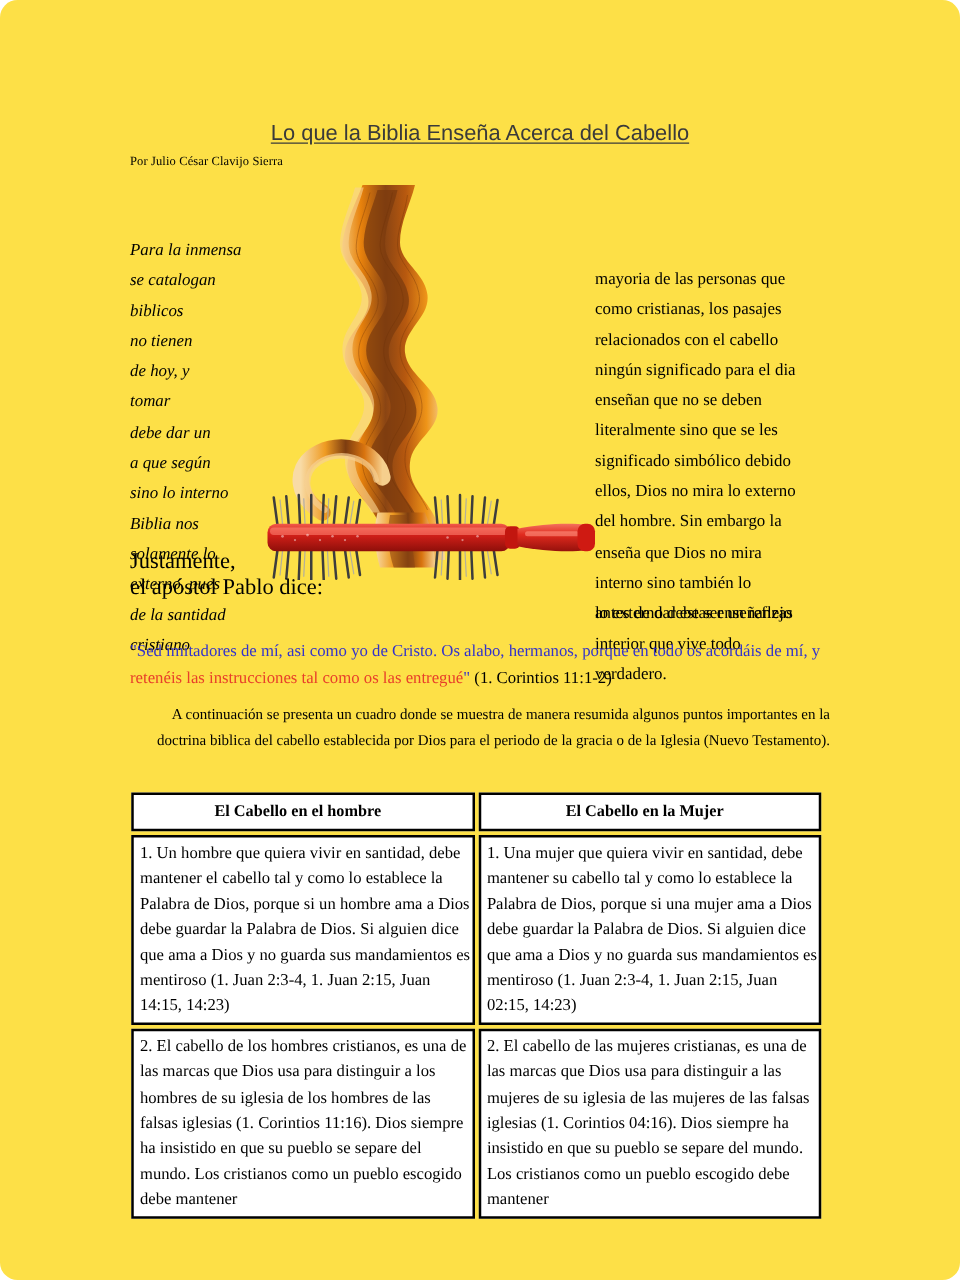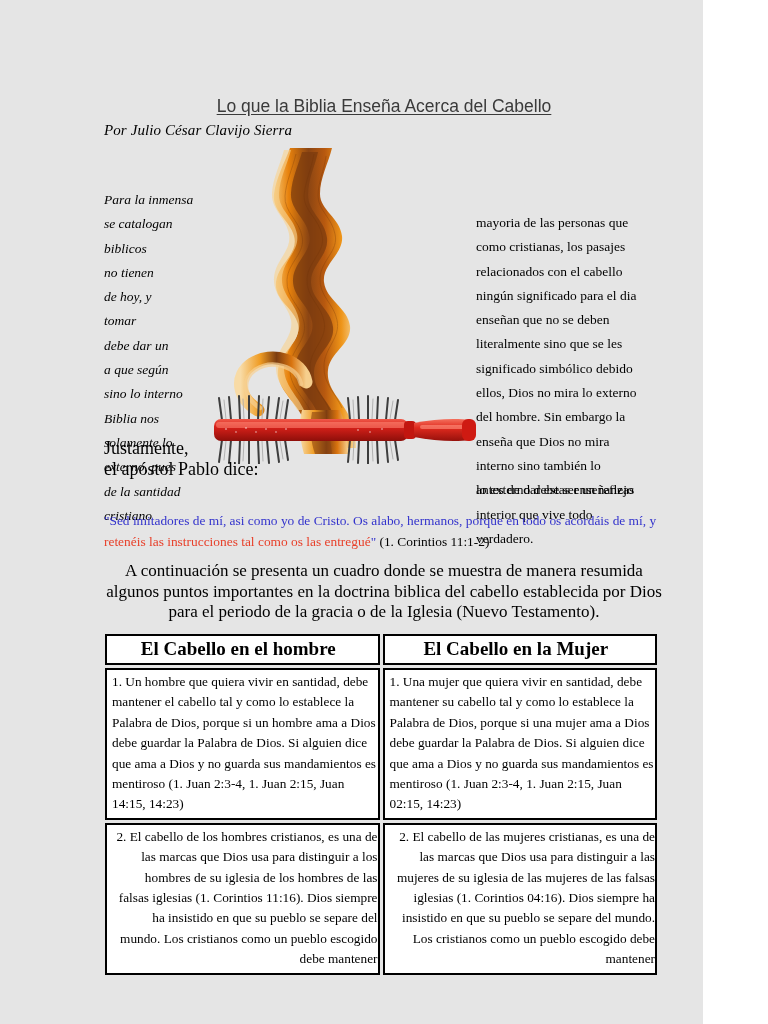--- a/index.html
+++ b/index.html
@@ -2,26 +2,27 @@
 <html><head>
 <meta charset="utf-8">
 <style>
   html, body {
     margin: 0;
     padding: 0;
     background: #ffffff;
   }
   .page {
     position: relative;
-    width: 703px;
+    width: 768px;
     height: 1024px;
-    background: #e5e5e5;
+    background: #fde047;
     overflow: hidden;
     font-family: "Liberation Serif", "DejaVu Serif", serif;
     color: #000000;
+    border-radius: 14px;
   }
 
   
   .doc-title {
     position: absolute;
     left: 104px;
     top: 95px;
     width: 560px;
     text-align: center;
     font-family: "Liberation Sans", "DejaVu Sans", sans-serif;
@@ -30,24 +31,23 @@
     color: #3a3a3a;
   }
   .doc-title span {
     text-decoration: underline;
     text-underline-offset: 2px;
   }
   .doc-author {
     position: absolute;
     left: 104px;
     top: 121px;
-    font-size: 15px;
+    font-size: 10px;
     line-height: 18px;
     letter-spacing: 0.1px;
-    font-style: italic;
   }
 
   
   .intro-left {
     position: absolute;
     left: 104px;
     top: 188px;
     width: 110px;
     font-size: 13.5px;
     line-height: 24.3px;
@@ -107,23 +107,23 @@
   .quote .q-blue { color: #3333cc; }
   .quote .q-red  { color: #e8402a; }
   .quote .q-ref  { color: #000000; }
 
   
   .lead {
     position: absolute;
     left: 104px;
     top: 561px;
     width: 560px;
-    font-size: 17px;
+    font-size: 12px;
     line-height: 20.5px;
-    text-align: center;
+    text-align: right;
   }
 
   
   .tbl-wrap {
     position: absolute;
     left: 102px;
     top: 631px;
     width: 558px;
   }
   .tbl {
@@ -137,24 +137,24 @@
     padding: 2px 0 3px 5px;
     vertical-align: top;
     font-size: 13.3px;
     line-height: 20.4px;
     background: #ffffff;
   }
   .tbl td.hdr {
     text-align: center;
     font-weight: bold;
     padding: 3px 12px 4px 4px;
-    font-size: 19px;
+    font-size: 13px;
     line-height: 20px;
   }
-  .row-clip td { height: 124px; overflow: hidden; text-align: right; }
+  .row-clip td { height: 124px; overflow: hidden; }
 </style>
 </head>
 <body>
 
 <div class="page">
 
   <div class="doc-title">
     <span>Lo que la Biblia Enseña Acerca del Cabello</span>
   </div>
   <div class="doc-author">Por Julio César Clavijo Sierra</div>

